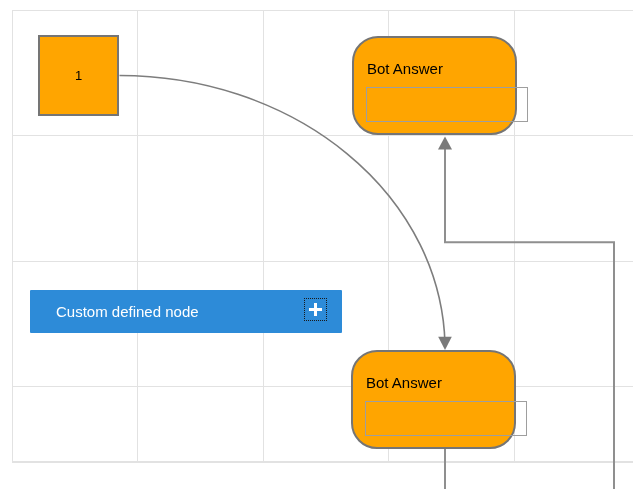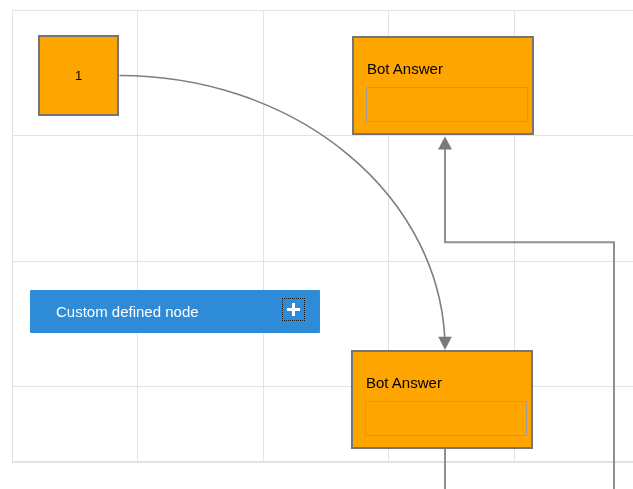--- a/index.html
+++ b/index.html
@@ -47,38 +47,38 @@
     z-index:3;
     background:var(--node-fill);
     border:2px solid var(--node-border);
   }
   .node-square{
     left:38px;top:35px;width:81px;height:81px;
     display:flex;align-items:center;justify-content:center;
     font-size:13px;color:#000;
   }
   .node-bot{
-    width:182px;height:99px;
+    width:165px;height:99px;border-radius:26px;
   }
   .node-bot.top{left:352px;top:36px;}
   .node-bot.bottom{left:351px;top:350px;}
   .node-bot .bot-label{
     position:absolute;left:13px;top:22px;
     font-size:15px;color:#000;white-space:nowrap;
   }
   .node-bot .bot-inputbox{
     position:absolute;left:12px;top:49px;
     width:162px;height:35px;
     border:1.5px solid var(--inner-border);
     background:transparent;
   }
 
   .node-custom{
     position:absolute;z-index:3;
-    left:30px;top:290px;width:290px;height:43px;
+    left:30px;top:290px;width:312px;height:43px;
     background:var(--custom-fill);
     border:none;
     border-radius:1px;
     display:flex;align-items:center;
     color:#fff;font-size:15px;
   }
   .node-custom .custom-label{
     padding-left:26px;
     white-space:nowrap;
   }

